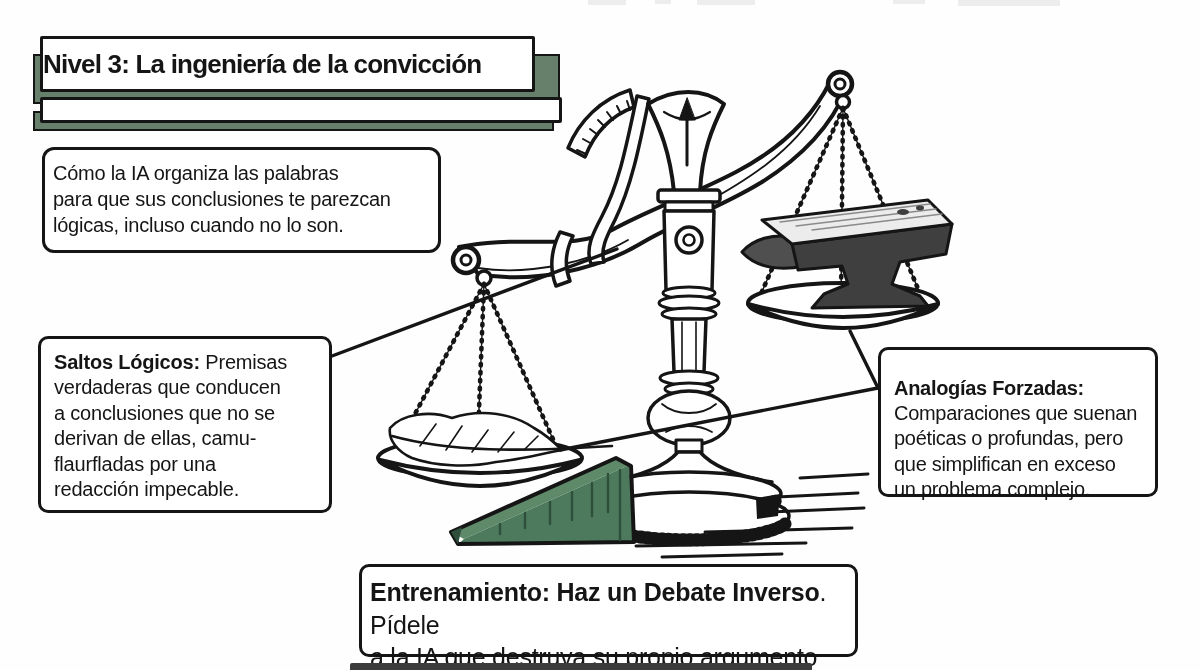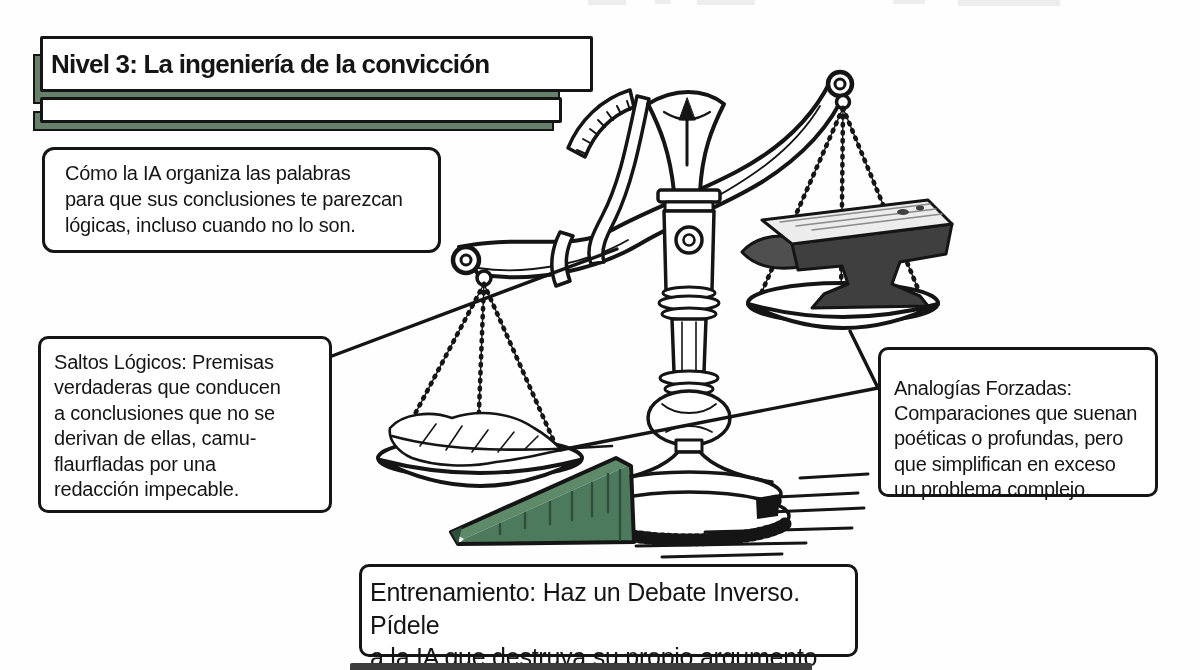--- a/index.html
+++ b/index.html
@@ -10,45 +10,45 @@
   }
   .box{
     position:absolute;background:#ffffff;border:3.5px solid #151515;
     box-sizing:border-box;white-space:pre-line;
   }
   .shadowbox{
     position:absolute;background:#66806b;border:2.5px solid #151515;
     box-sizing:border-box;
   }
   #title-box{
-    left:40px;top:36px;width:553px;height:56px;border-radius:2px;
-    display:flex;align-items:center;padding-left:8px;
+    left:40px;top:36px;width:495px;height:56px;border-radius:2px;
+    display:flex;align-items:center;padding-left:0;
     font-size:26px;font-weight:bold;letter-spacing:-0.8px;white-space:nowrap;
   }
   #title-shadow{left:33px;top:54px;width:527px;height:50px;}
   #subtitle-strip{left:40px;top:97px;width:522px;height:26px;border-radius:2px;}
   #subtitle-shadow{left:33px;top:111px;width:521px;height:20px;}
   #desc-box{
     left:42px;top:147px;width:399px;height:106px;border-radius:12px;
-    padding:10px 20px;font-size:20px;line-height:1.3;letter-spacing:-0.25px;
+    padding:10px 8px;font-size:20px;line-height:1.3;letter-spacing:-0.25px;
   }
   #left-box{
     left:38px;top:336px;width:294px;height:177px;border-radius:10px;
     padding:11px 13px;font-size:20px;line-height:1.27;letter-spacing:-0.2px;
   }
   #right-box{
     left:878px;top:347px;width:280px;height:150px;border-radius:10px;
     padding:26px 13px;font-size:20px;line-height:1.26;letter-spacing:-0.3px;
   }
   #training-box{
     left:359px;top:564px;width:499px;height:93px;border-radius:10px;
     padding:9px 8px;font-size:25px;line-height:1.3;letter-spacing:-0.25px;
     text-align:left;
   }
-  .b{font-weight:normal;}
+  .b{font-weight:bold;}
   #bottom-bar{
     position:absolute;left:350px;top:663px;width:462px;height:9px;
     background:#3c3c3c;border-radius:2px;
   }
   .smudge{position:absolute;top:0;height:5px;background:#ededed;}
   svg{position:absolute;left:0;top:0;}
 </style>
 </head>
 <body>
 

